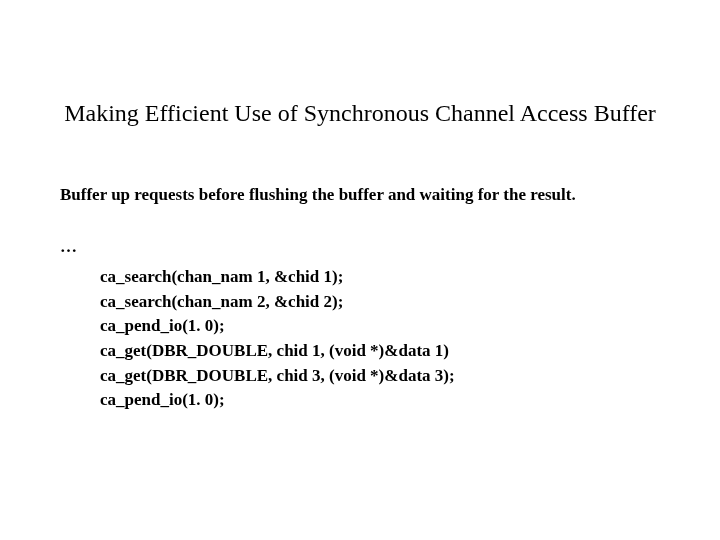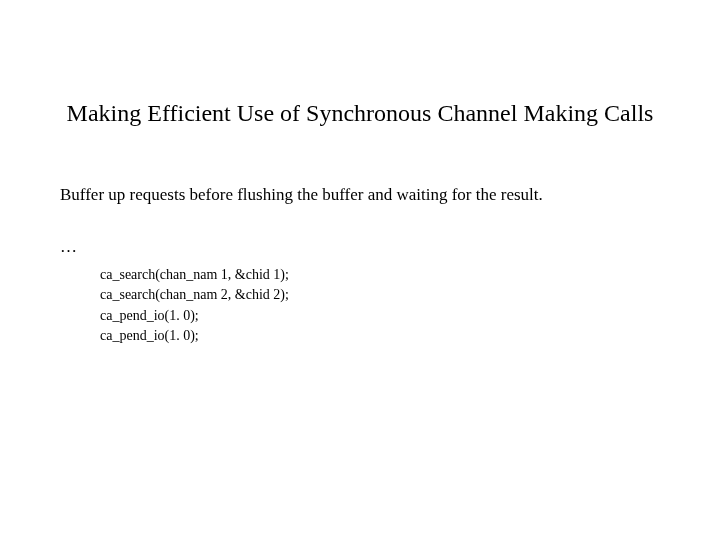--- a/index.html
+++ b/index.html
@@ -23,46 +23,49 @@
     .title {
       font-size: 24px;
       text-align: center;
       font-weight: normal;
       margin-bottom: 58px;
       padding: 0 60px;
     }
     .content {
       padding-left: 60px;
       padding-right: 44px;
+      font-weight: bold;
     }
     .intro {
       font-size: 17px;
       margin-bottom: 32px;
     }
     .ellipsis {
       font-size: 17px;
       margin-bottom: 8px;
     }
     .code-block {
       padding-left: 40px;
     }
     .code-line {
-      font-size: 14px;
+      font-size: 17px;
       line-height: 1.45;
       white-space: nowrap;
     }
   </style>
 </head>
 <body>
 
 <div class="slide">
-  <h1 class="title">Making Efficient Use of Synchronous Channel Making Calls</h1>
+  <h1 class="title">Making Efficient Use of Synchronous Channel Access Buffer</h1>
   <div class="content">
     <p class="intro">Buffer up requests before flushing the buffer and waiting for the result.</p>
     <p class="ellipsis">…</p>
     <div class="code-block">
       <div class="code-line">ca_search(chan_nam 1, &amp;chid 1);</div>
       <div class="code-line">ca_search(chan_nam 2, &amp;chid 2);</div>
       <div class="code-line">ca_pend_io(1. 0);</div>
+      <div class="code-line">ca_get(DBR_DOUBLE, chid 1, (void *)&amp;data 1)</div>
+      <div class="code-line">ca_get(DBR_DOUBLE, chid 3, (void *)&amp;data 3);</div>
       <div class="code-line">ca_pend_io(1. 0);</div>
     </div>
   </div>
 </div>
 
 </body></html>

